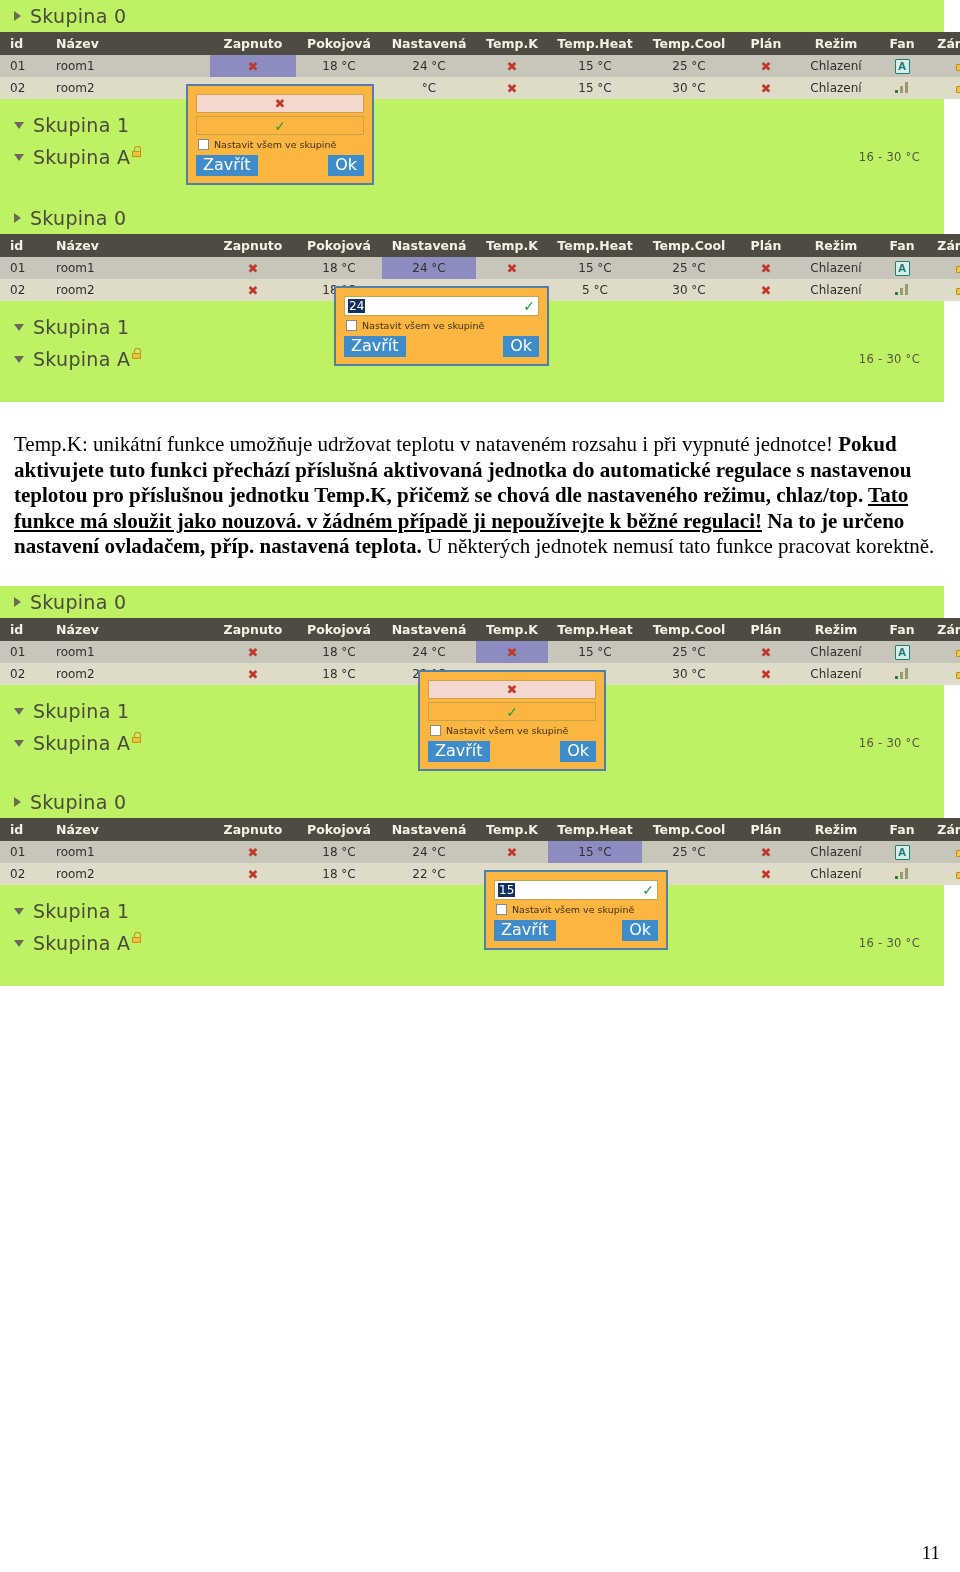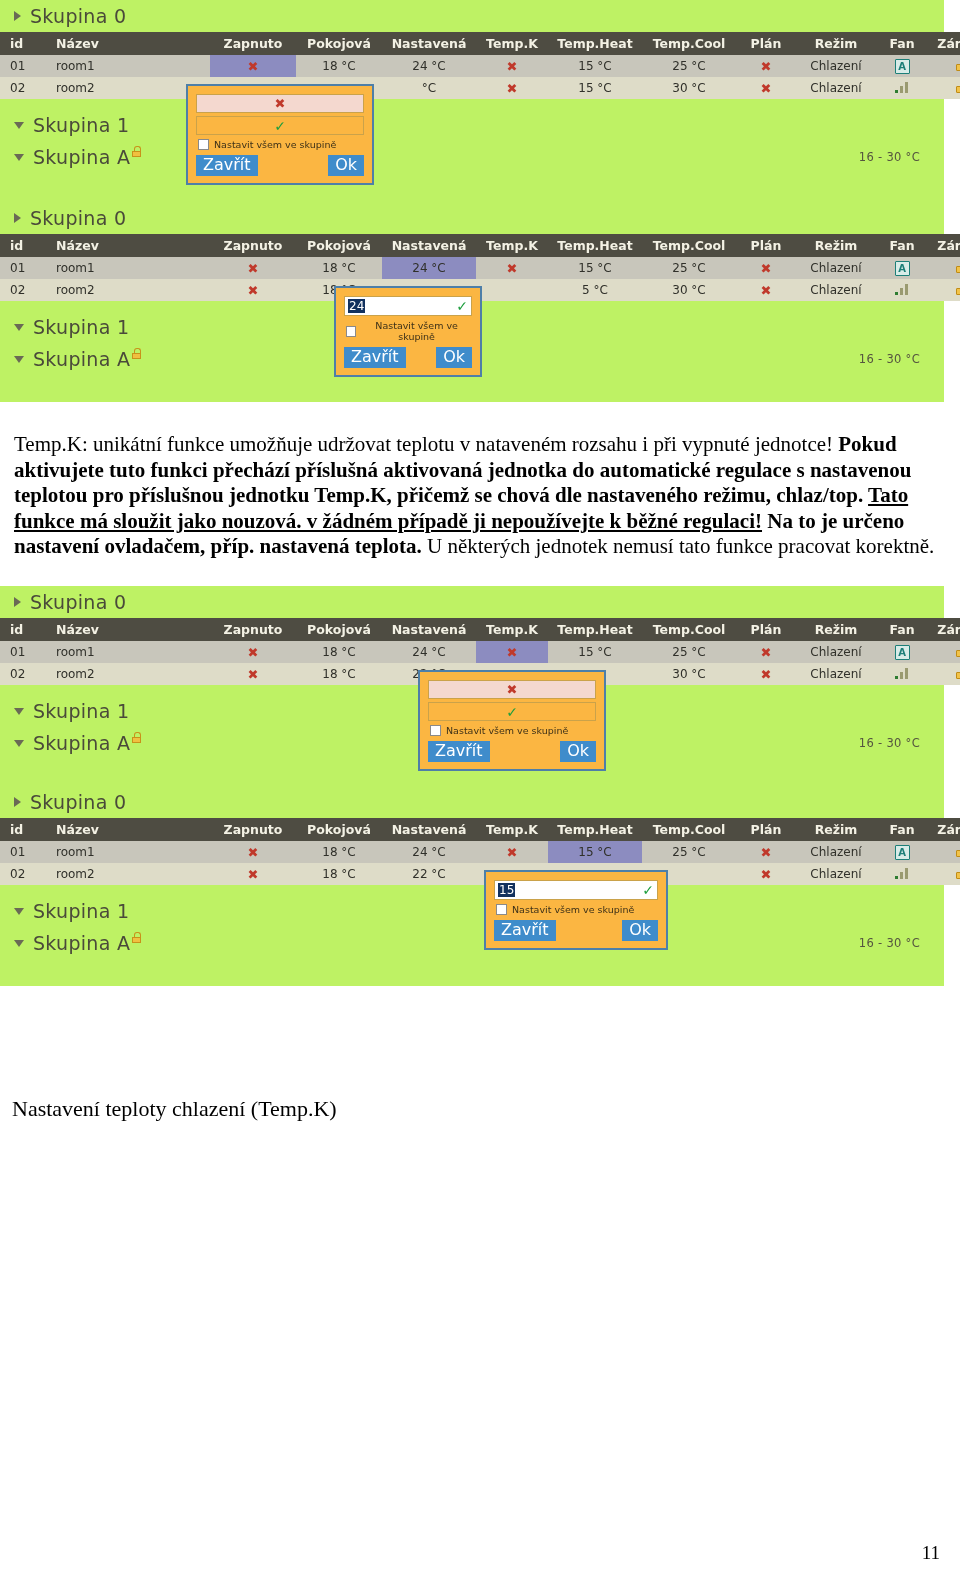--- a/index.html
+++ b/index.html
@@ -320,21 +320,21 @@
     <div class="grouprow open">
       <span class="tri"></span>
       <span>Skupina A</span>
       <span class="lockmini">
           <b></b>
           <i></i>
         </span>
       <span class="range">16 - 30 °C</span>
     </div>
 
-    <div class="popup" style="left:334px;top:84px;width:148px;">
+    <div class="popup" style="left:334px;top:84px;width:215px;">
       <div class="txtbox">
         <span class="val">24</span>
         <span class="ck">✓</span>
       </div>
       <div class="cbrow">
         <span class="box"></span>
         <span>Nastavit všem ve skupině</span>
       </div>
       <div class="ftr">
         <span class="bt">Zavřít</span>
@@ -519,16 +519,15 @@
         <span class="box"></span>
         <span>Nastavit všem ve skupině</span>
       </div>
       <div class="ftr">
         <span class="bt">Zavřít</span>
         <span class="bt">Ok</span>
       </div>
     </div>
   </div>
 
-  <div class="cap" style="margin:110px 0 0 0;">Nastavení teploty chlazení (Temp.K)</div>
 
   <div class="pageno">11</div>
 </div>
 
 </body></html>

